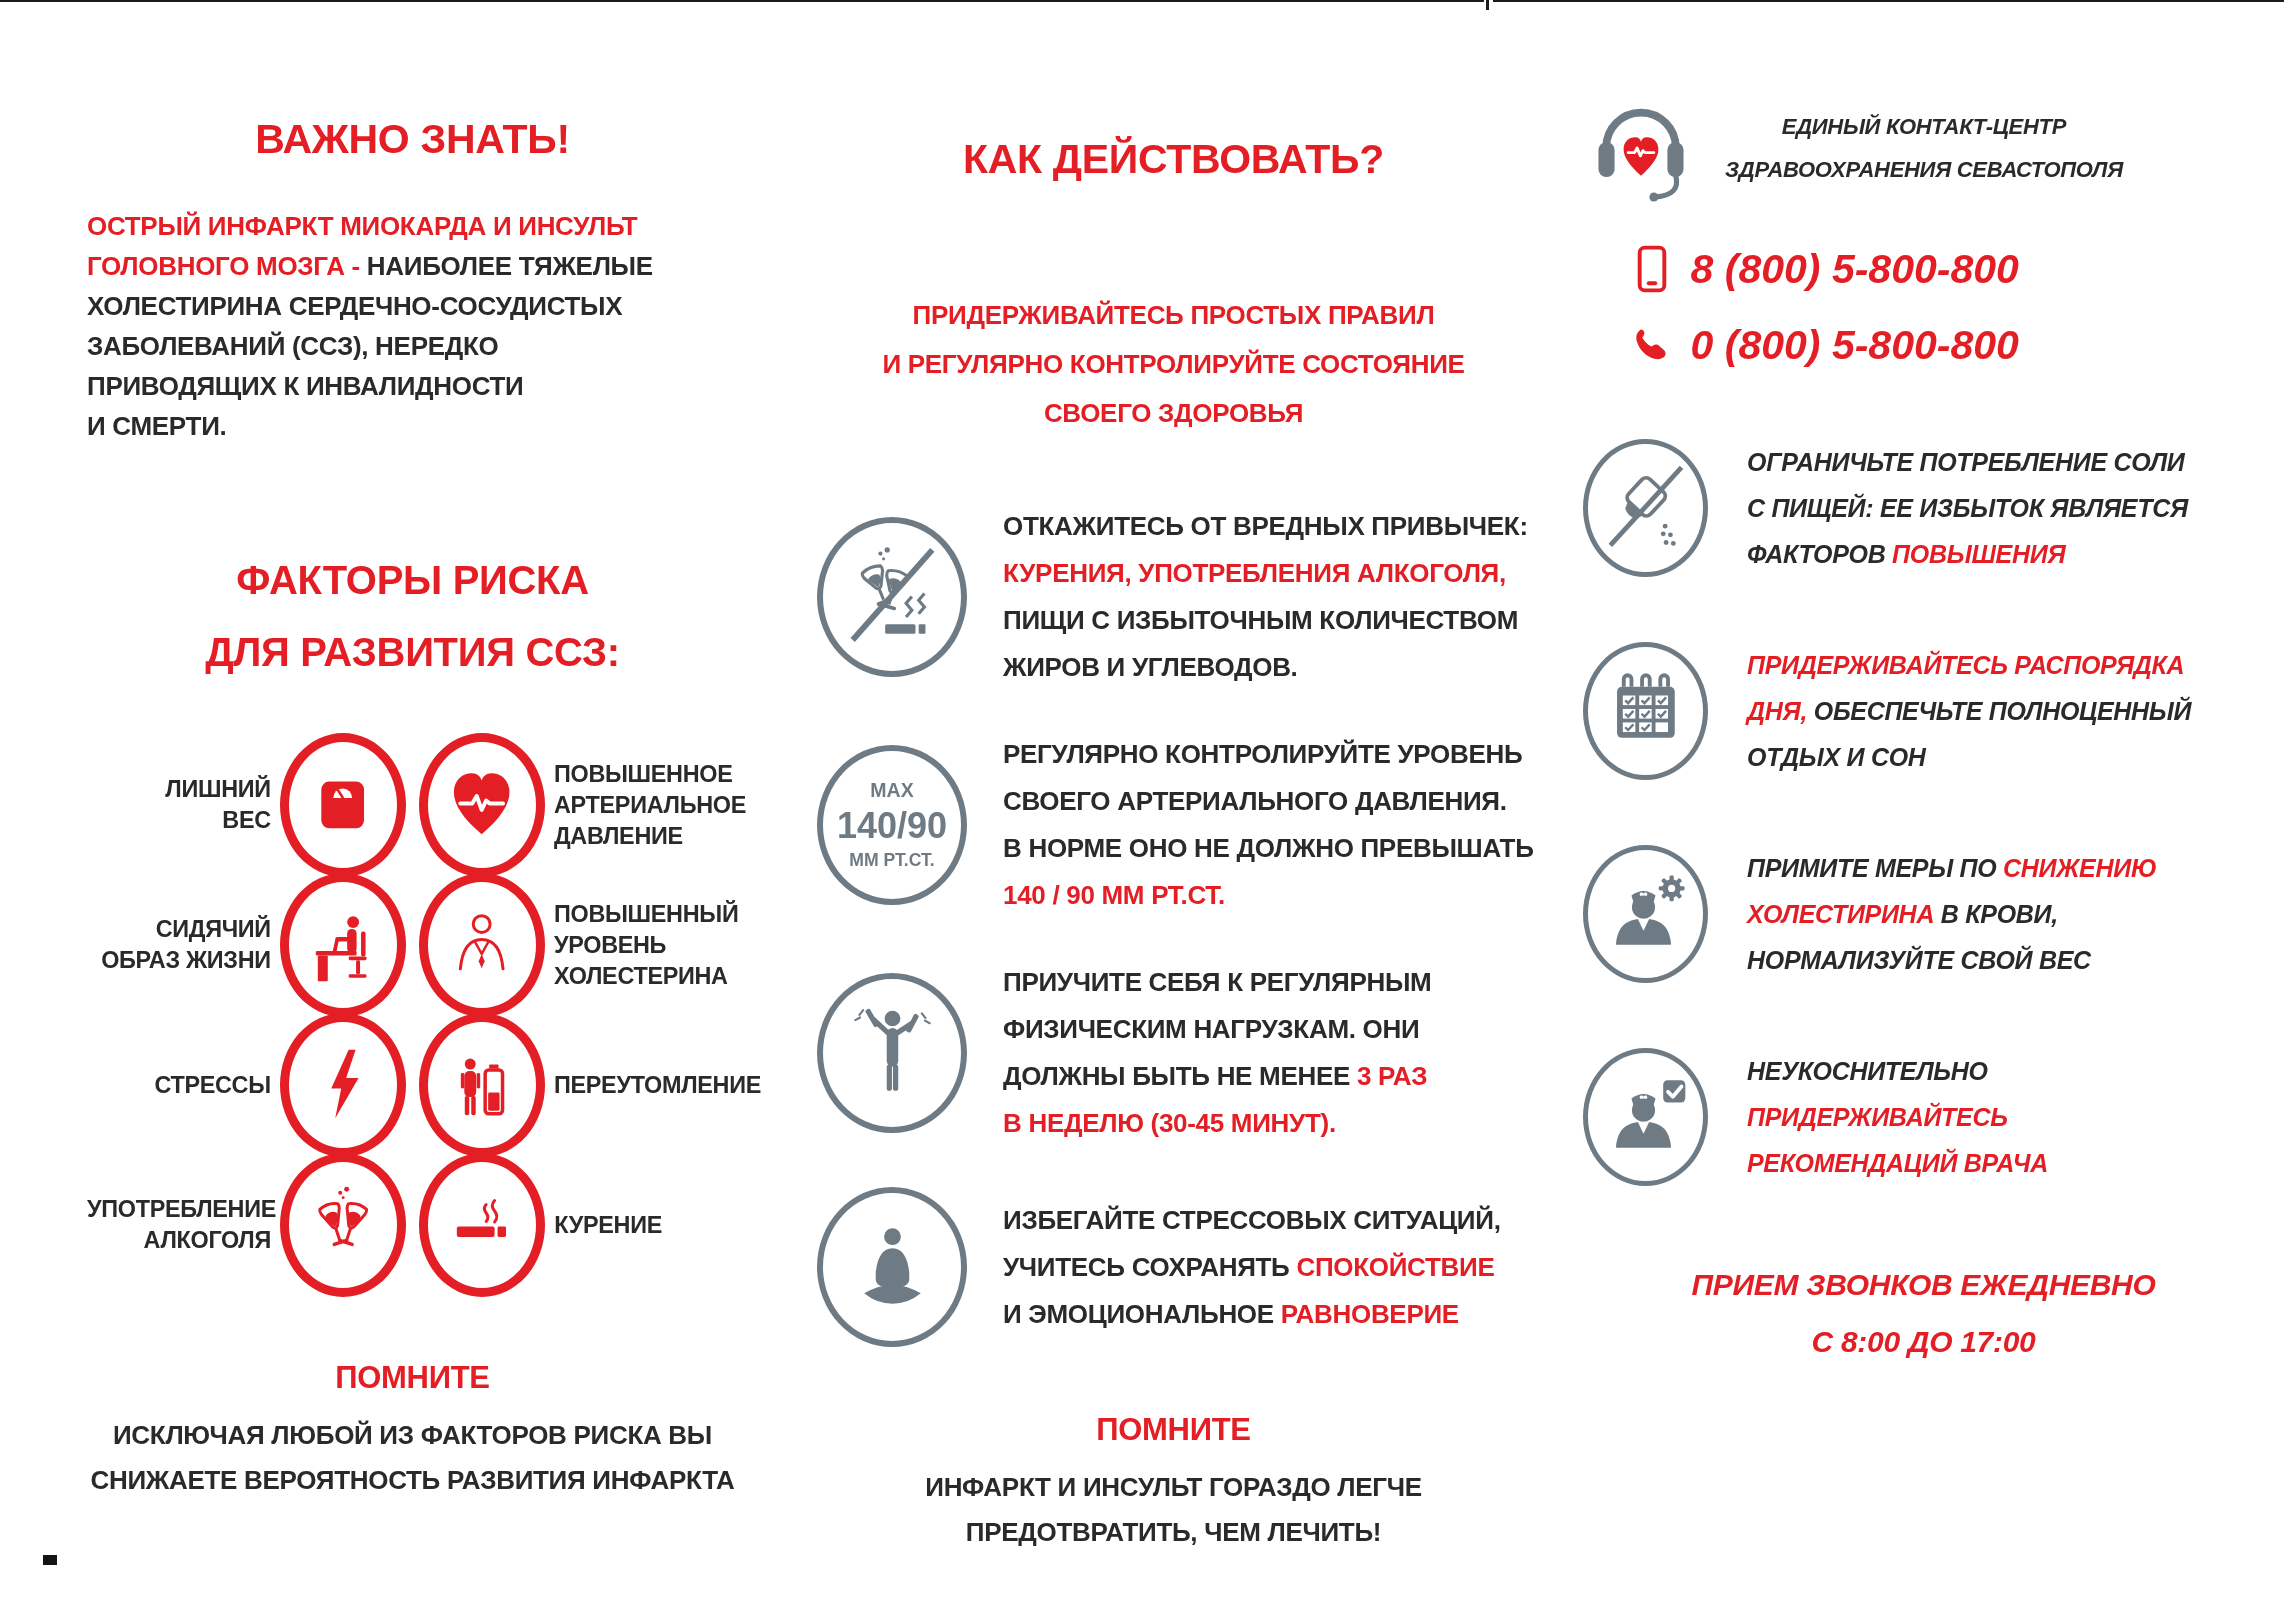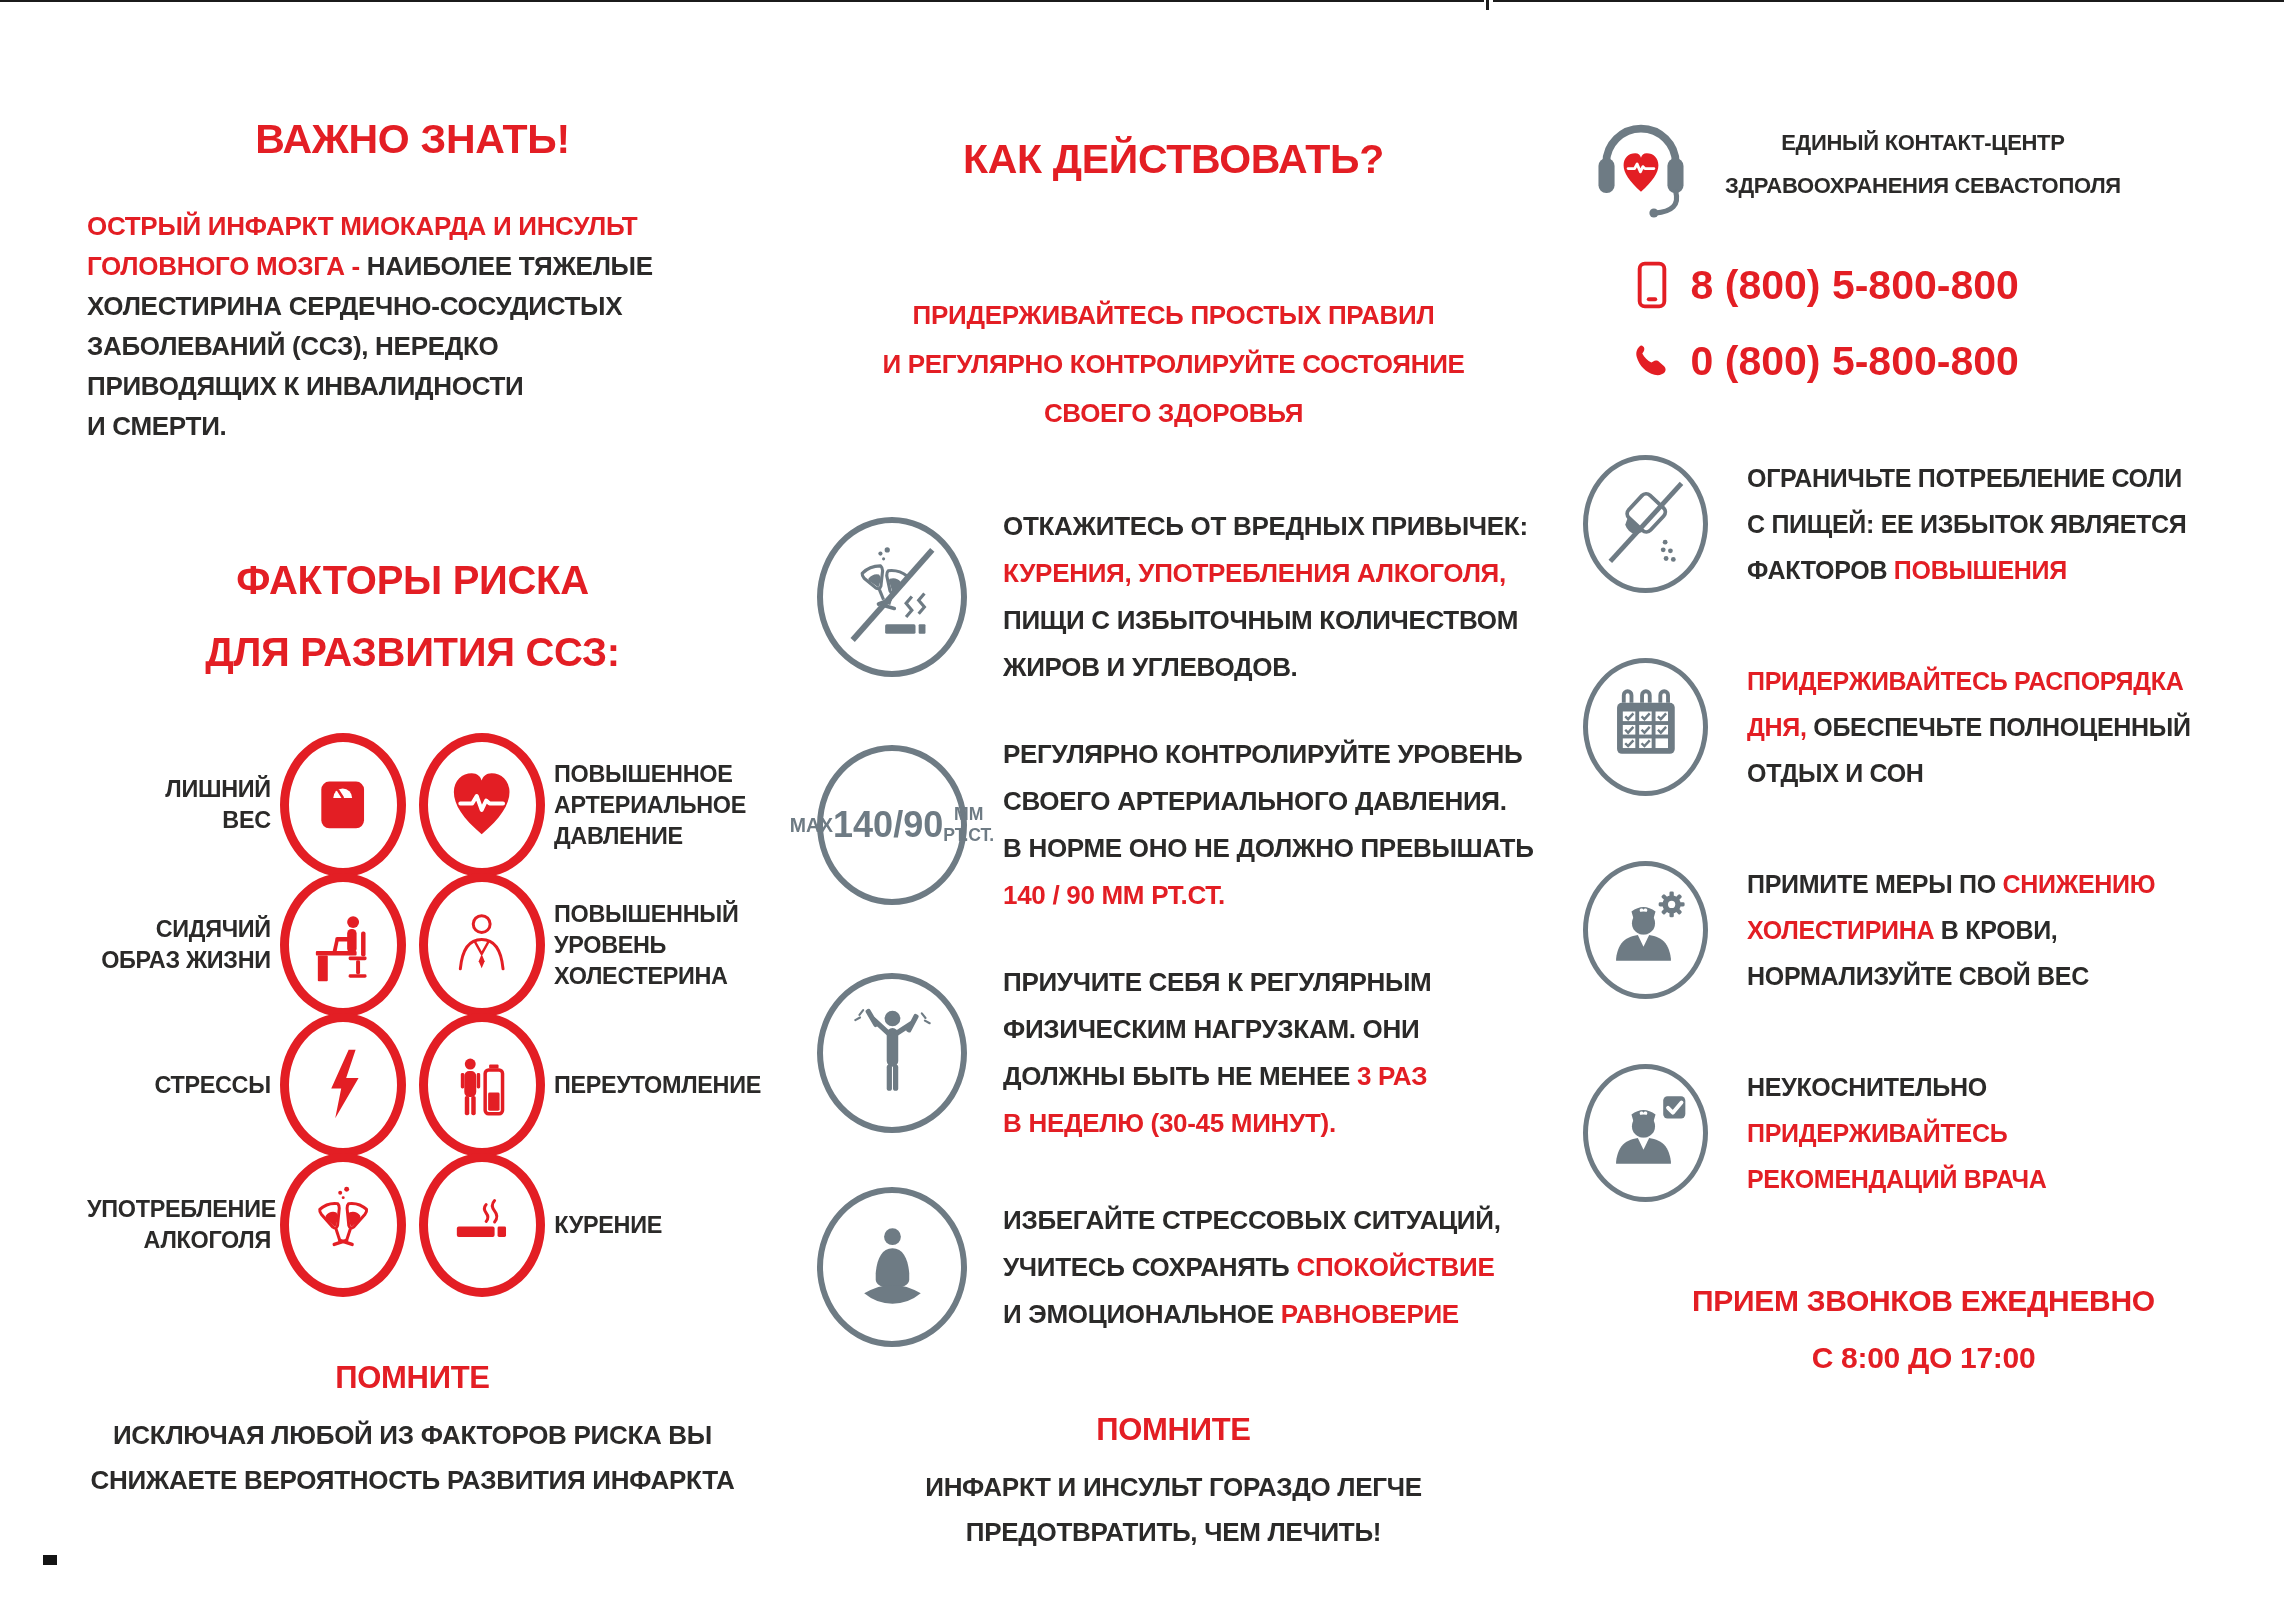--- a/index.html
+++ b/index.html
@@ -16,21 +16,21 @@
   
   .top-line{position:absolute;top:0;height:2px;background:#1b1b1b;}
   .seg-a{left:0;width:1484px;}
   .seg-b{left:1493px;width:791px;}
   .fold-tick{position:absolute;top:0;left:1486px;width:2.6px;height:10.4px;background:#1b1b1b;}
   .corner-speck{position:absolute;left:43px;top:1555px;width:14.3px;height:10.4px;background:#141414;}
 
   .col{position:absolute;top:98px;}
   .col-left{left:59px;width:651px;margin-left:28px;}
   .col-mid{left:817px;width:713px;}
-  .col-right{left:1583px;width:681px;top:99px;}
+  .col-right{left:1583px;width:681px;top:83px;font-style:italic;}
 
   .title{font-size:41px;line-height:46px;text-align:center;margin:18px 0 0;color:var(--red);}
   .col-mid .title{margin-top:38px;}
 
   .intro{margin-top:44px;font-size:26px;line-height:40px;}
   .risk-title{margin-top:98px;font-size:40px;line-height:72px;text-align:center;color:var(--red);}
 
   .risk-grid{margin-top:47px;}
   .risk-row{display:flex;align-items:center;justify-content:center;height:140px;}
   .risk-label{font-size:23.4px;line-height:31px;width:184px;}
@@ -48,21 +48,21 @@
   .rem-text{margin-top:17px;font-size:26px;line-height:45px;}
 
   .mid-intro{margin-top:109px;font-size:26px;line-height:49px;text-align:center;color:var(--red);}
   .items{margin-top:65px;}
   .item{display:flex;align-items:center;margin-bottom:40px;}
   .item-text{margin-left:36px;font-size:26px;line-height:47px;}
   .col-right .items{margin-top:70px;}
   .col-right .item{margin-bottom:65px;}
   .col-right .item-text{margin-left:39px;font-size:25px;line-height:46px;}
 
-  .bp{color:var(--gray);text-align:center;letter-spacing:0;}
+  .bp{flex-direction:column;color:var(--gray);text-align:right;letter-spacing:0;}
   .bp-max{font-size:19.5px;display:block;}
   .bp-val{font-size:36px;display:block;margin:2.6px 0;}
   .bp-unit{font-size:17.6px;display:block;}
 
   .header-right{display:flex;align-items:flex-start;}
   .hs-icon{width:116px;height:122px;flex:none;}
   .header-text{margin:22px 0 0 26px;font-size:22px;line-height:43px;text-align:center;}
 
   .phones{margin-top:40px;margin-left:46px;}
   .phone-row{display:flex;align-items:center;margin-bottom:29px;}

